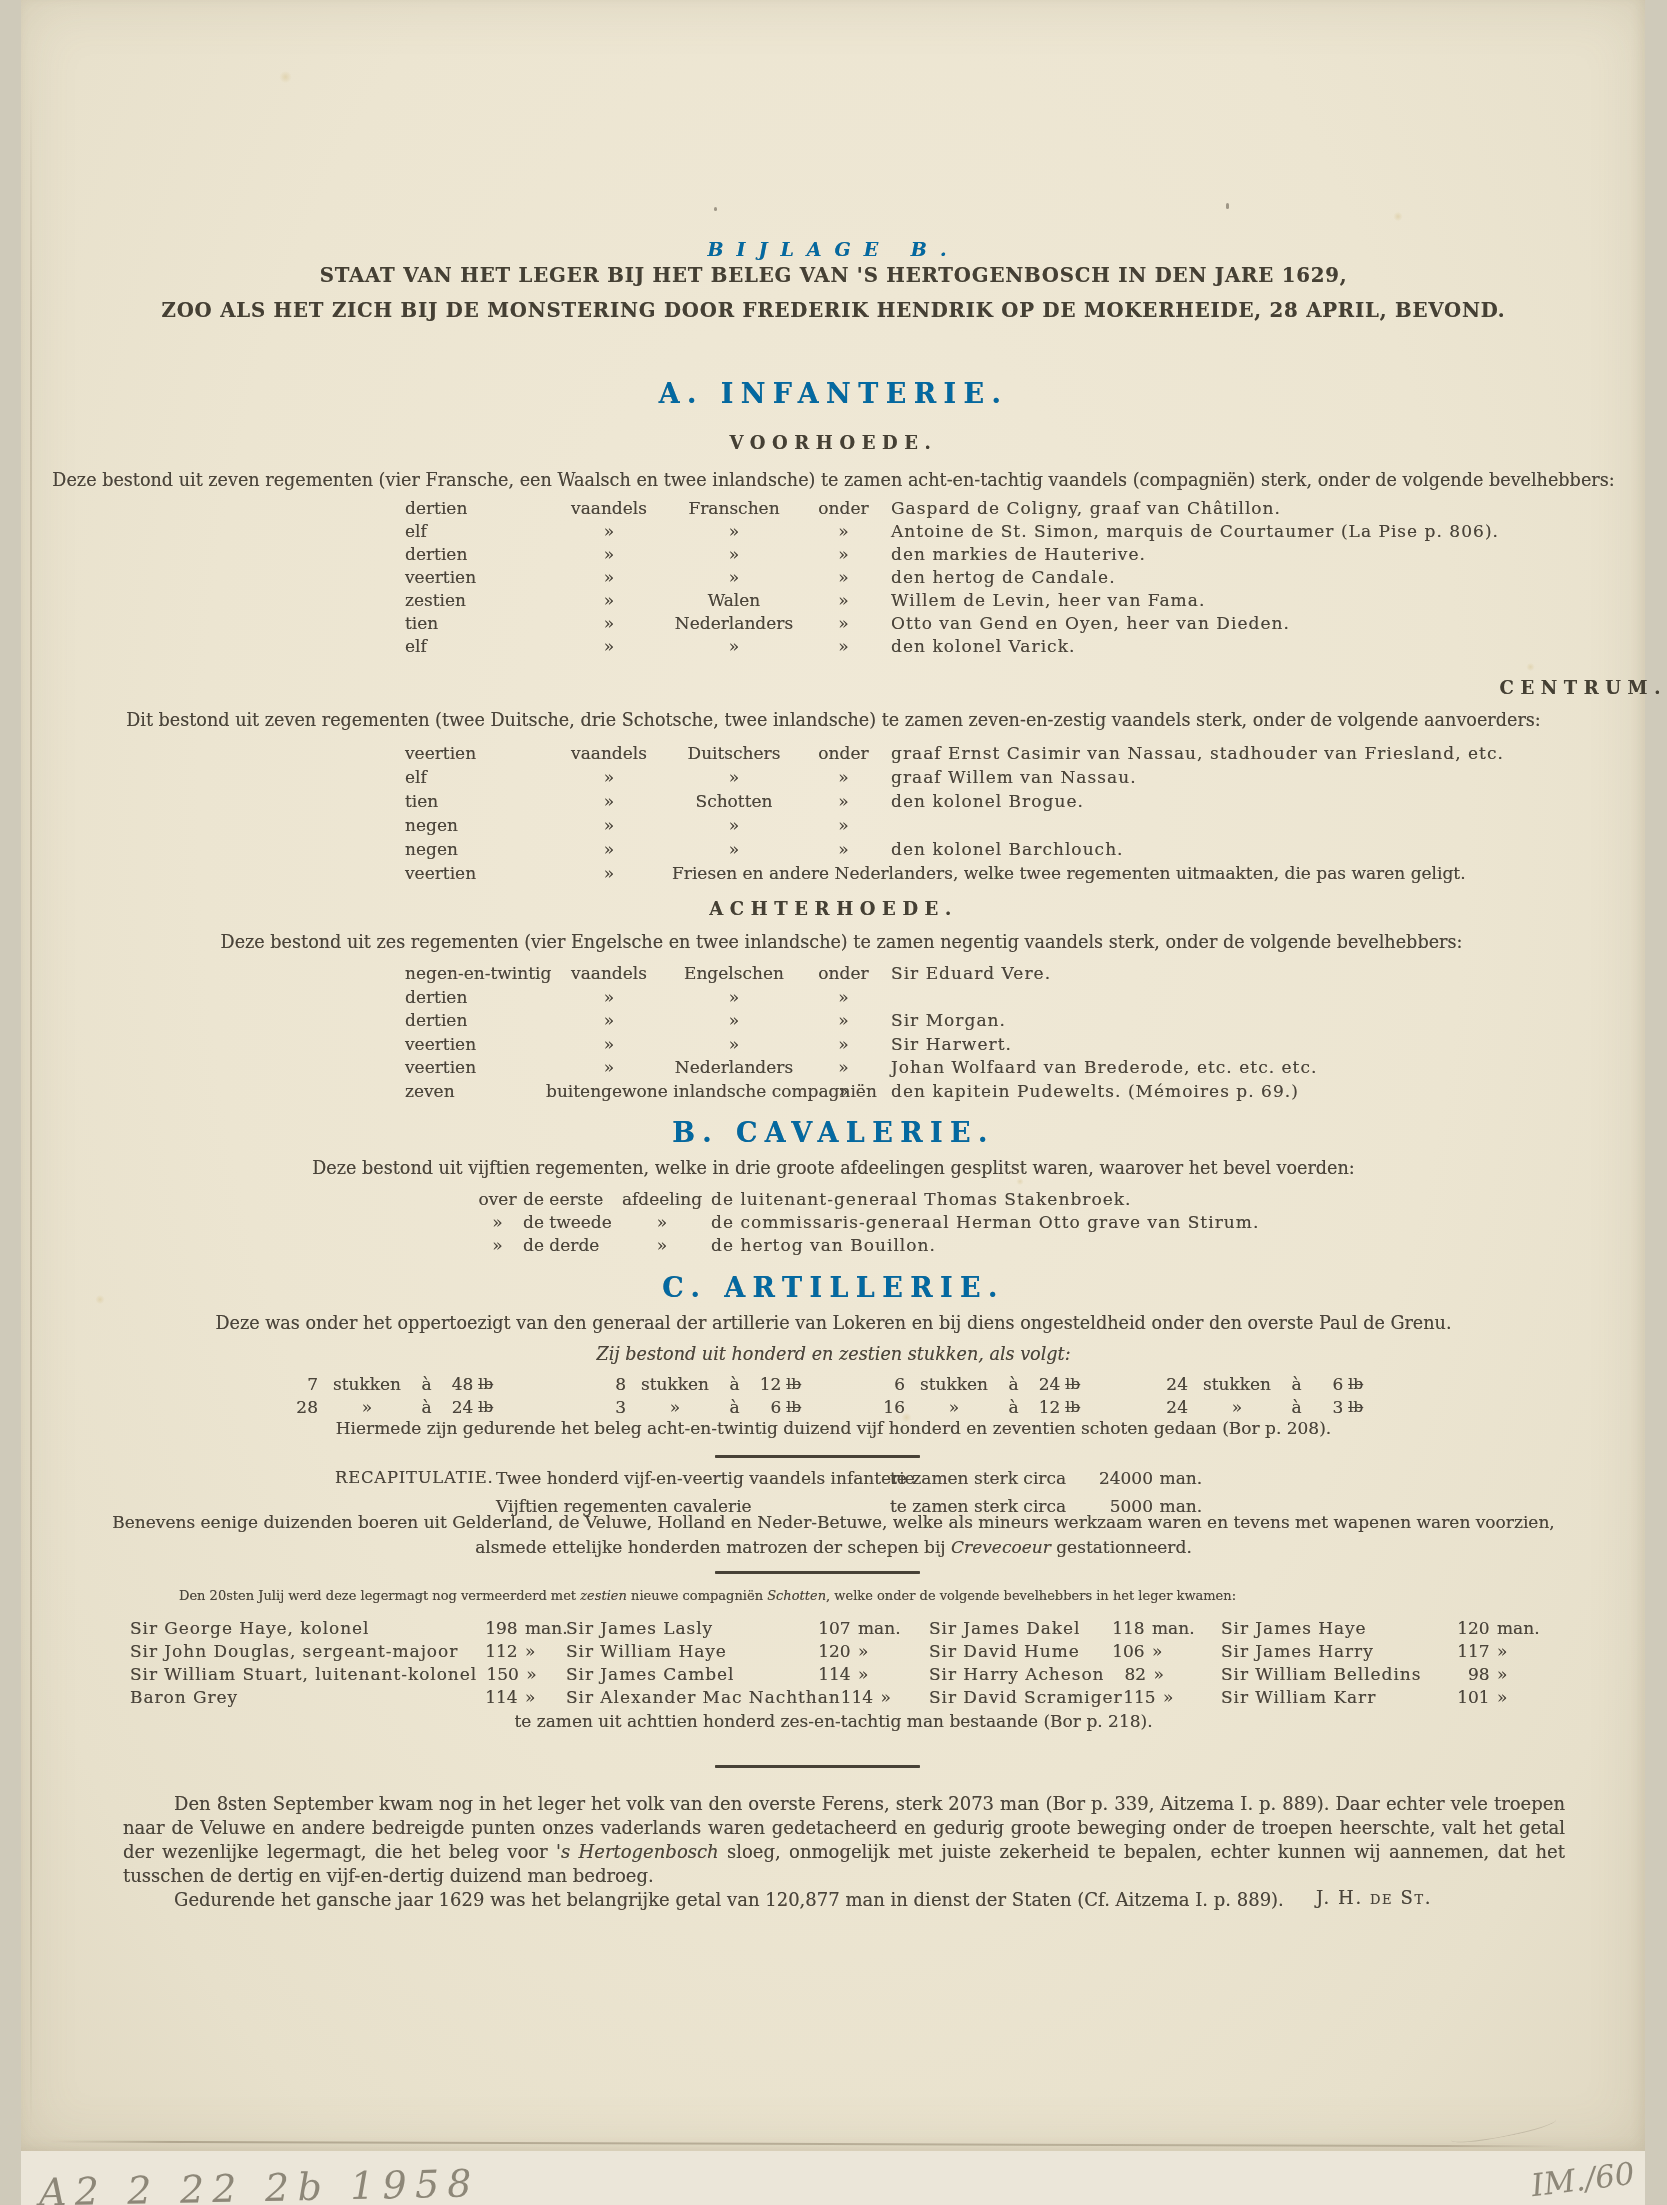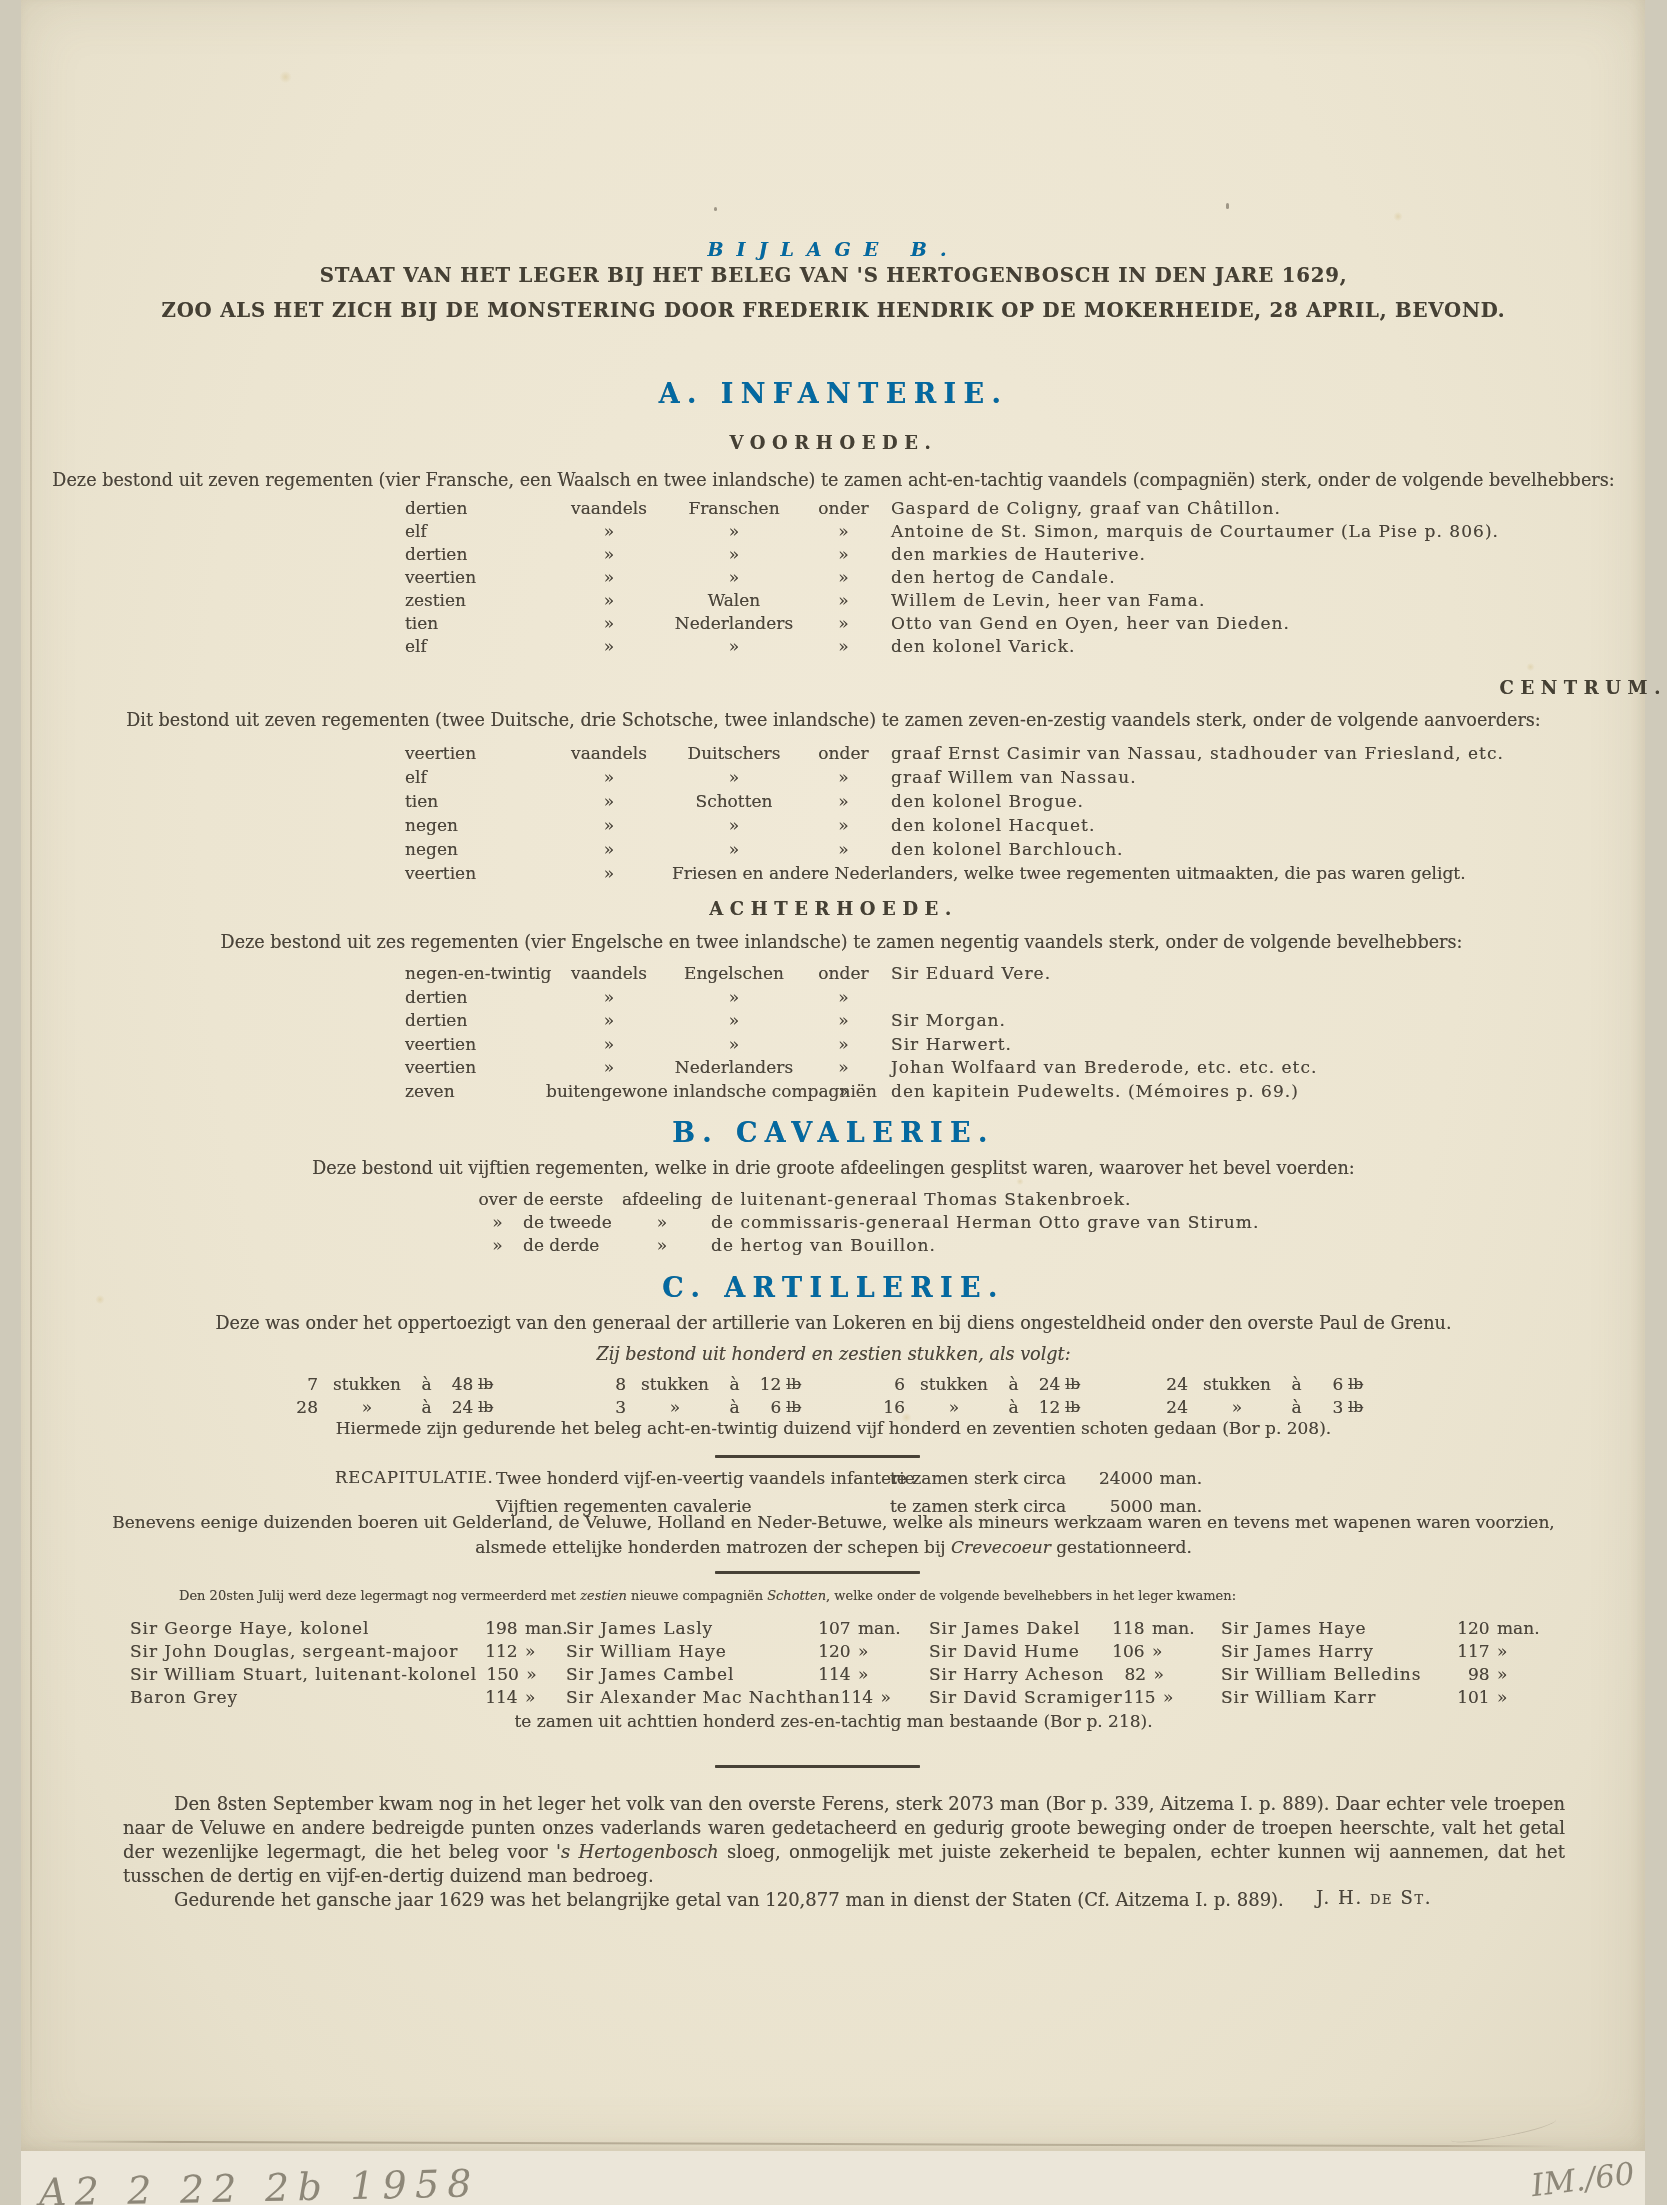--- a/index.html
+++ b/index.html
@@ -220,21 +220,20 @@
       <span class="cc">Schotten</span>
       <span class="cc">»</span>
       <span class="cmdr">den kolonel Brogue.</span>
     </div>
 
     <div class="r">
       <span>negen</span>
       <span class="cc">»</span>
       <span class="cc">»</span>
       <span class="cc">»</span>
-      <span class="cmdr">den kolonel Hacquet.</span>
     </div>
 
     <div class="r">
       <span>negen</span>
       <span class="cc">»</span>
       <span class="cc">»</span>
       <span class="cc">»</span>
       <span class="cmdr">den kolonel Barchlouch.</span>
     </div>
   </div>

